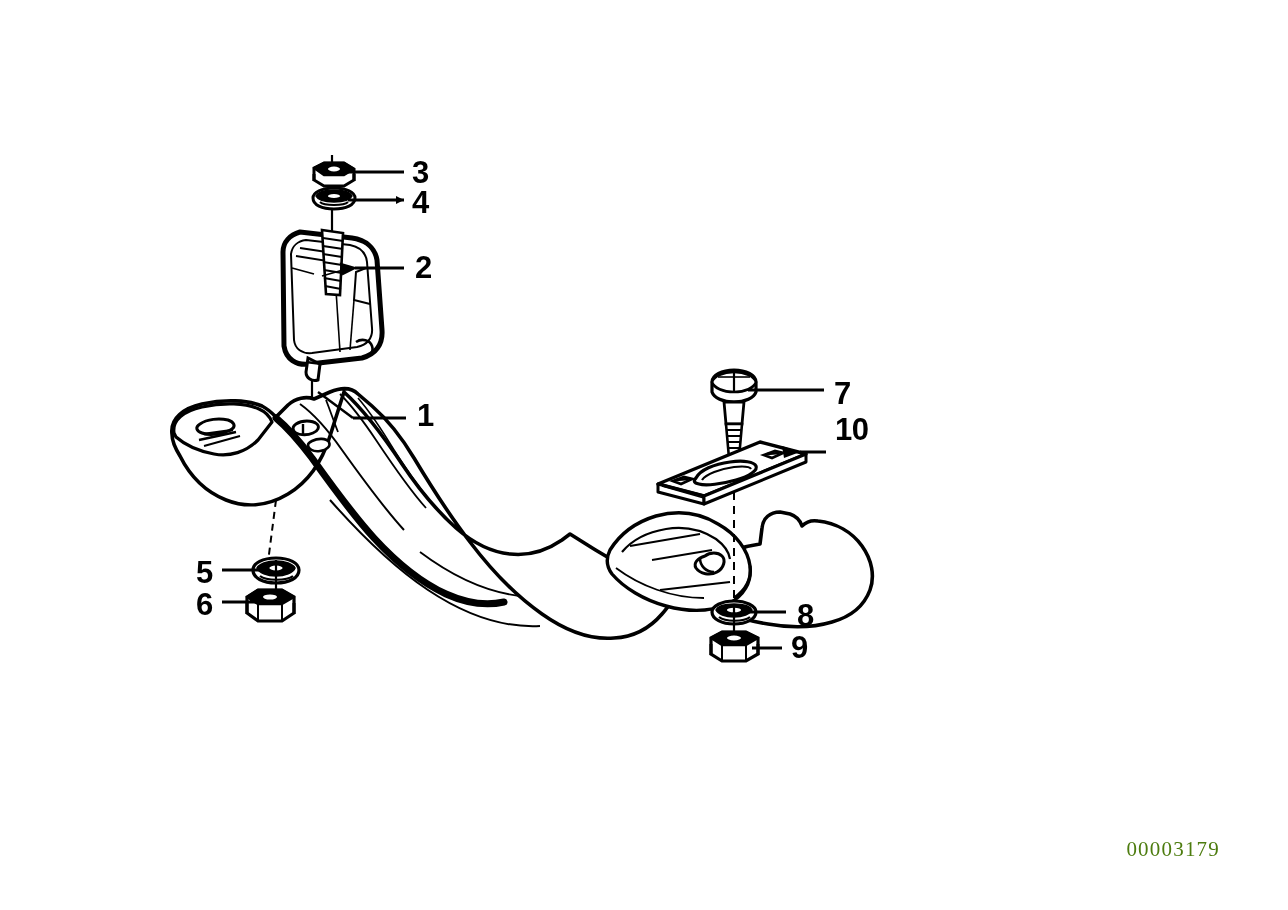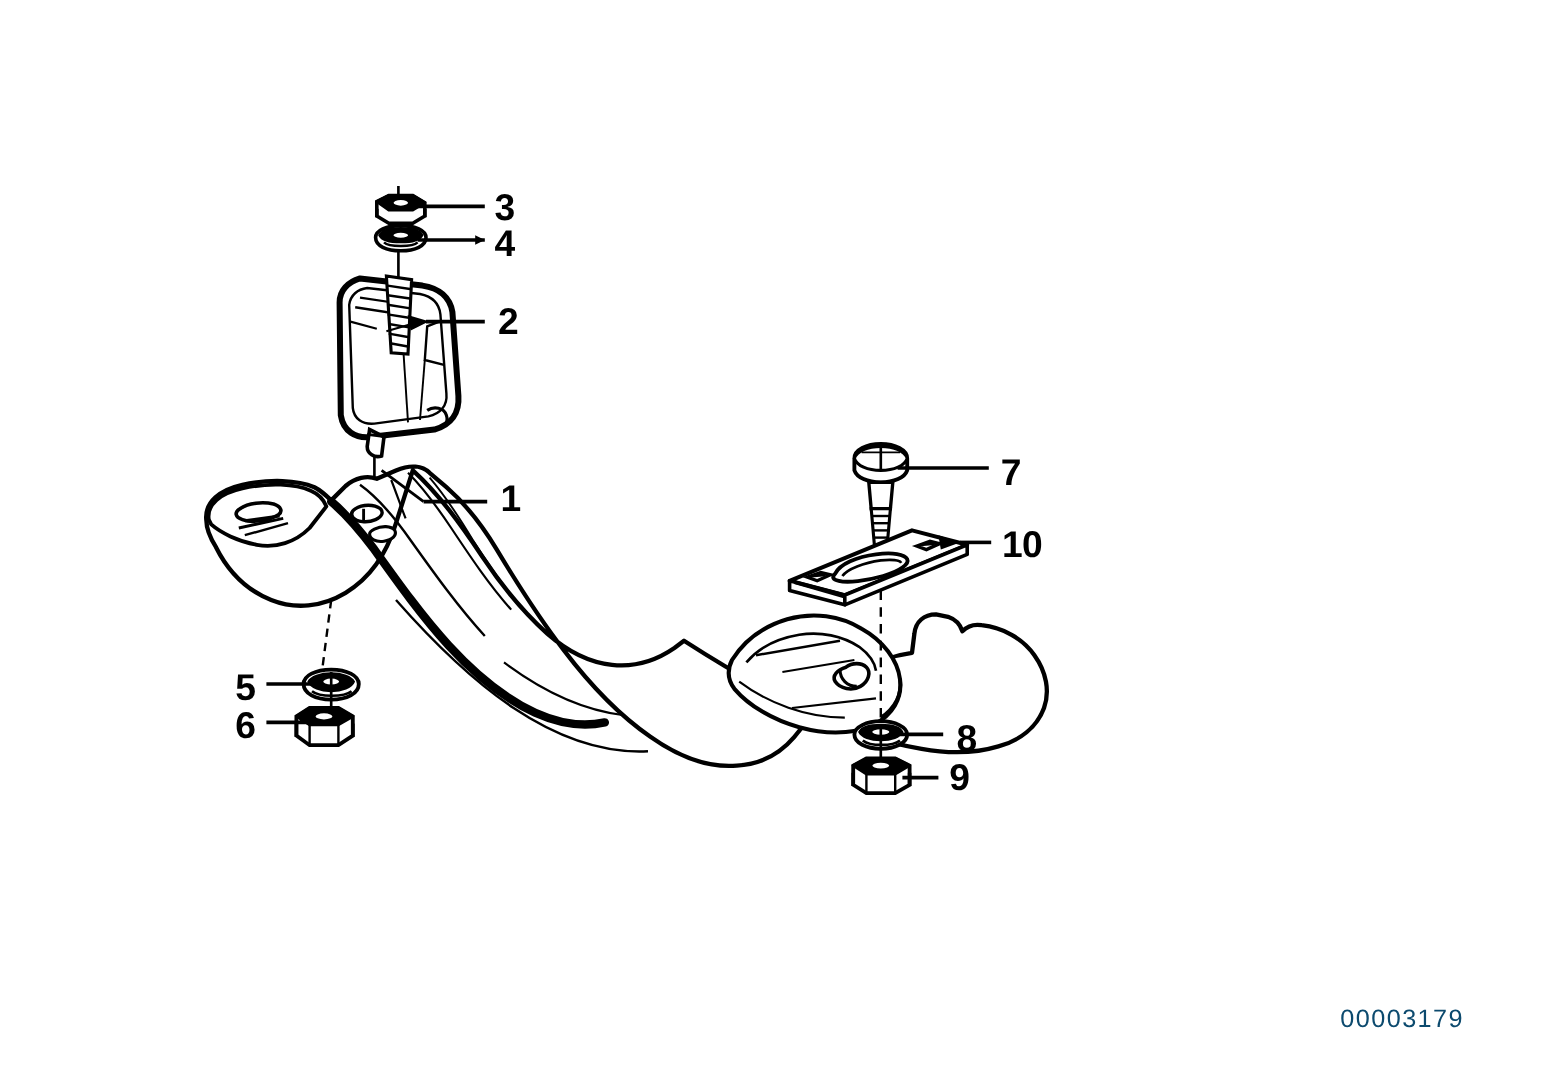--- a/index.html
+++ b/index.html
@@ -32,24 +32,24 @@
     font-size: 31px;
     line-height: 31px;
     color: #000000;
     letter-spacing: -0.5px;
     white-space: nowrap;
   }
   .diagram-id {
     position: absolute;
     right: 68px;
     bottom: 48px;
-    font-family: Liberation Sans, sans-serif;
+    font-family: Liberation Serif, serif;
     font-size: 21px;
     letter-spacing: 1.2px;
-    color: #0c4a6e;
+    color: #4d7c0f;
     white-space: nowrap;
   }
 </style>
 </head>
 <body>
 
 <div id="diagram-page">
 
   <svg id="diagram-svg" viewBox="0 0 1288 910">
 
@@ -376,17 +376,17 @@
 
   <span class="callout-label" style="left:417px; top:400px;">1</span>
   <span class="callout-label" style="left:415px; top:252px;">2</span>
   <span class="callout-label" style="left:412px; top:157px;">3</span>
   <span class="callout-label" style="left:412px; top:187px;">4</span>
   <span class="callout-label" style="left:196px; top:557px;">5</span>
   <span class="callout-label" style="left:196px; top:589px;">6</span>
   <span class="callout-label" style="left:834px; top:378px;">7</span>
   <span class="callout-label" style="left:797px; top:600px;">8</span>
   <span class="callout-label" style="left:791px; top:632px;">9</span>
-  <span class="callout-label" style="left:835px; top:438px;">10</span>
+  <span class="callout-label" style="left:835px; top:414px;">10</span>
 
   <div class="diagram-id">00003179</div>
 
 </div>
 
 </body></html>

